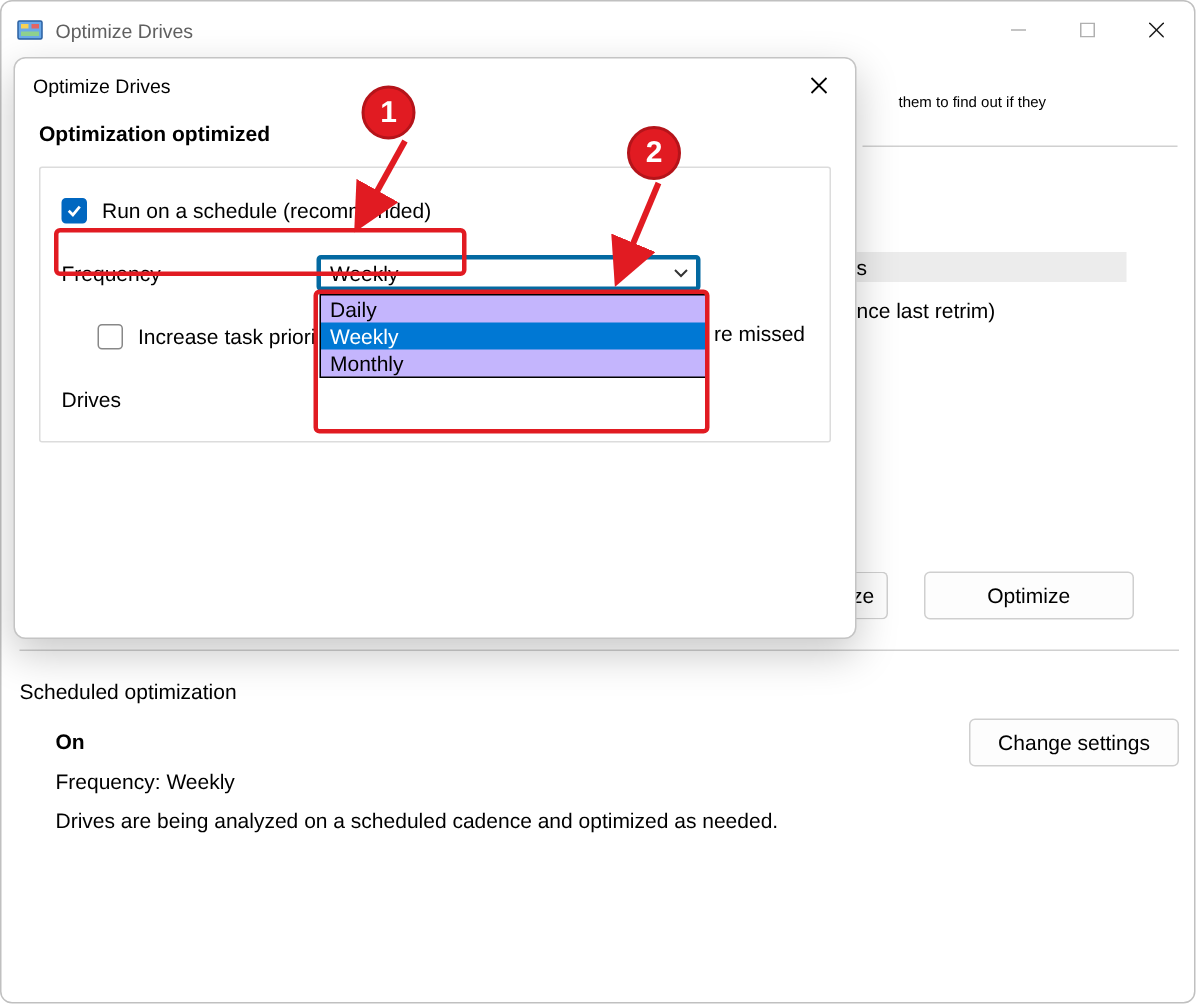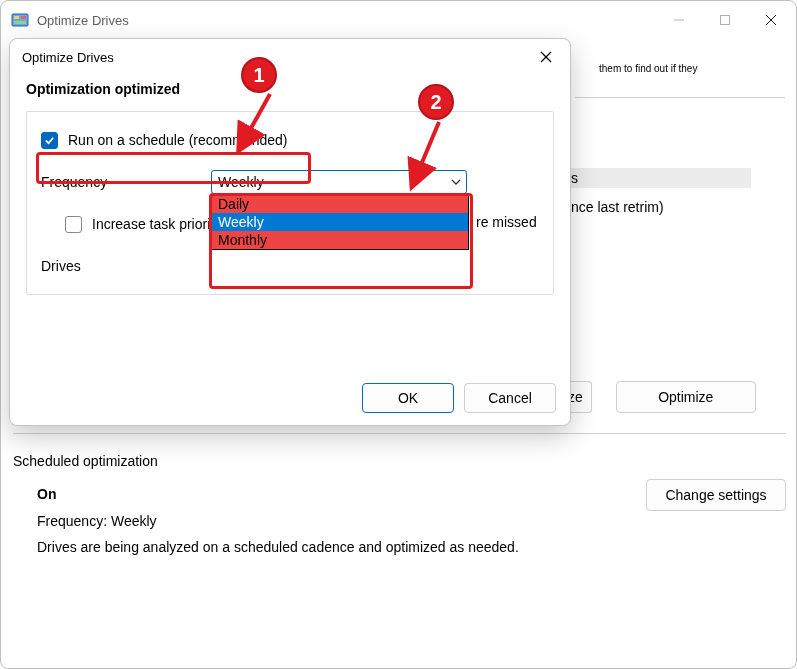--- a/index.html
+++ b/index.html
@@ -42,25 +42,25 @@
 
   .schedule-group { border: 1px solid #dcdcdc; border-radius: 2px; padding: 14px 14px 14px 14px; position: relative; overflow: visible; }
   .form-row { display: flex; align-items: center; min-height: 28px; margin-bottom: 14px; }
   .form-row.last { margin-bottom: 0; }
   .form-label-col { width: 170px; font-size: 14px; }
   .checkbox { width: 17px; height: 17px; border: 1px solid #888; border-radius: 3px; margin-right: 10px; display: inline-flex; align-items: center; justify-content: center; flex: 0 0 auto; }
   .checkbox.checked { background: #0067c0; border-color: #0067c0; }
   .checkbox.checked svg { width: 11px; height: 11px; stroke: #fff; stroke-width: 2; fill: none; }
   .checkbox.unchecked { background: #fff; }
 
-  .freq-select { position: relative; width: 256px; height: 24px; border: 1px solid #0369a1; border-radius: 3px; background: #fff; display: flex; align-items: center; padding: 0 22px 0 6px; font-size: 14px; }
+  .freq-select { position: relative; width: 256px; height: 24px; border: 3px solid #0369a1; border-radius: 3px; background: #fff; display: flex; align-items: center; padding: 0 22px 0 6px; font-size: 14px; }
   .freq-select .chev { position: absolute; right: 5px; top: 50%; transform: translateY(-50%); }
   .freq-select .chev svg { width: 10px; height: 10px; stroke: #333; stroke-width: 1.3; fill: none; }
 
-  .dropdown-list { position: absolute; top: 23px; left: -1px; width: 258px; border: 1px solid #000; background: #ef4444; z-index: 50; }
+  .dropdown-list { position: absolute; top: 23px; left: -1px; width: 258px; border: 1px solid #000; background: #c4b5fd; z-index: 50; }
   .dropdown-item { padding: 1px 6px; font-size: 14px; }
   .dropdown-item.sel { background: #0078d4; color: #fff; }
 
   .task-text-frag { font-size: 14px; white-space: nowrap; }
   .missed-frag { position: absolute; left: 449px; top: 102px; font-size: 14px; }
 
   .choose-btn { width: 256px; height: 26px; border: 1px solid #cfcfcf; border-radius: 3px; background: #fdfdfd; display: flex; align-items: center; justify-content: center; font-size: 14px; }
 
   .child-buttons { position: absolute; bottom: 12px; right: 14px; display: flex; gap: 10px; }
   .child-buttons .win-btn { min-width: 92px; height: 30px; }
@@ -177,24 +177,20 @@
       </div>
       <span class="missed-frag">re missed</span>
 
       <div class="form-row last">
         <div class="form-label-col">Drives</div>
       </div>
 
     </div>
   </div>
 
-  <div class="child-buttons">
-    <div class="win-btn primary">OK</div>
-    <div class="win-btn">Cancel</div>
-  </div>
 </div>
 
 <div class="anno" style="top:57px; left:241px;">
   <div class="anno-circle">1</div>
 </div>
 <svg class="anno anno-arrow" style="top:90px; left:230px;" width="52" height="70">
   <defs>
       <marker id="ah1" markerWidth="8" markerHeight="8" refX="6" refY="4" orient="auto">
         <path d="M0,0 L8,4 L0,8 Z" fill="#e11b22"></path>
       </marker>

